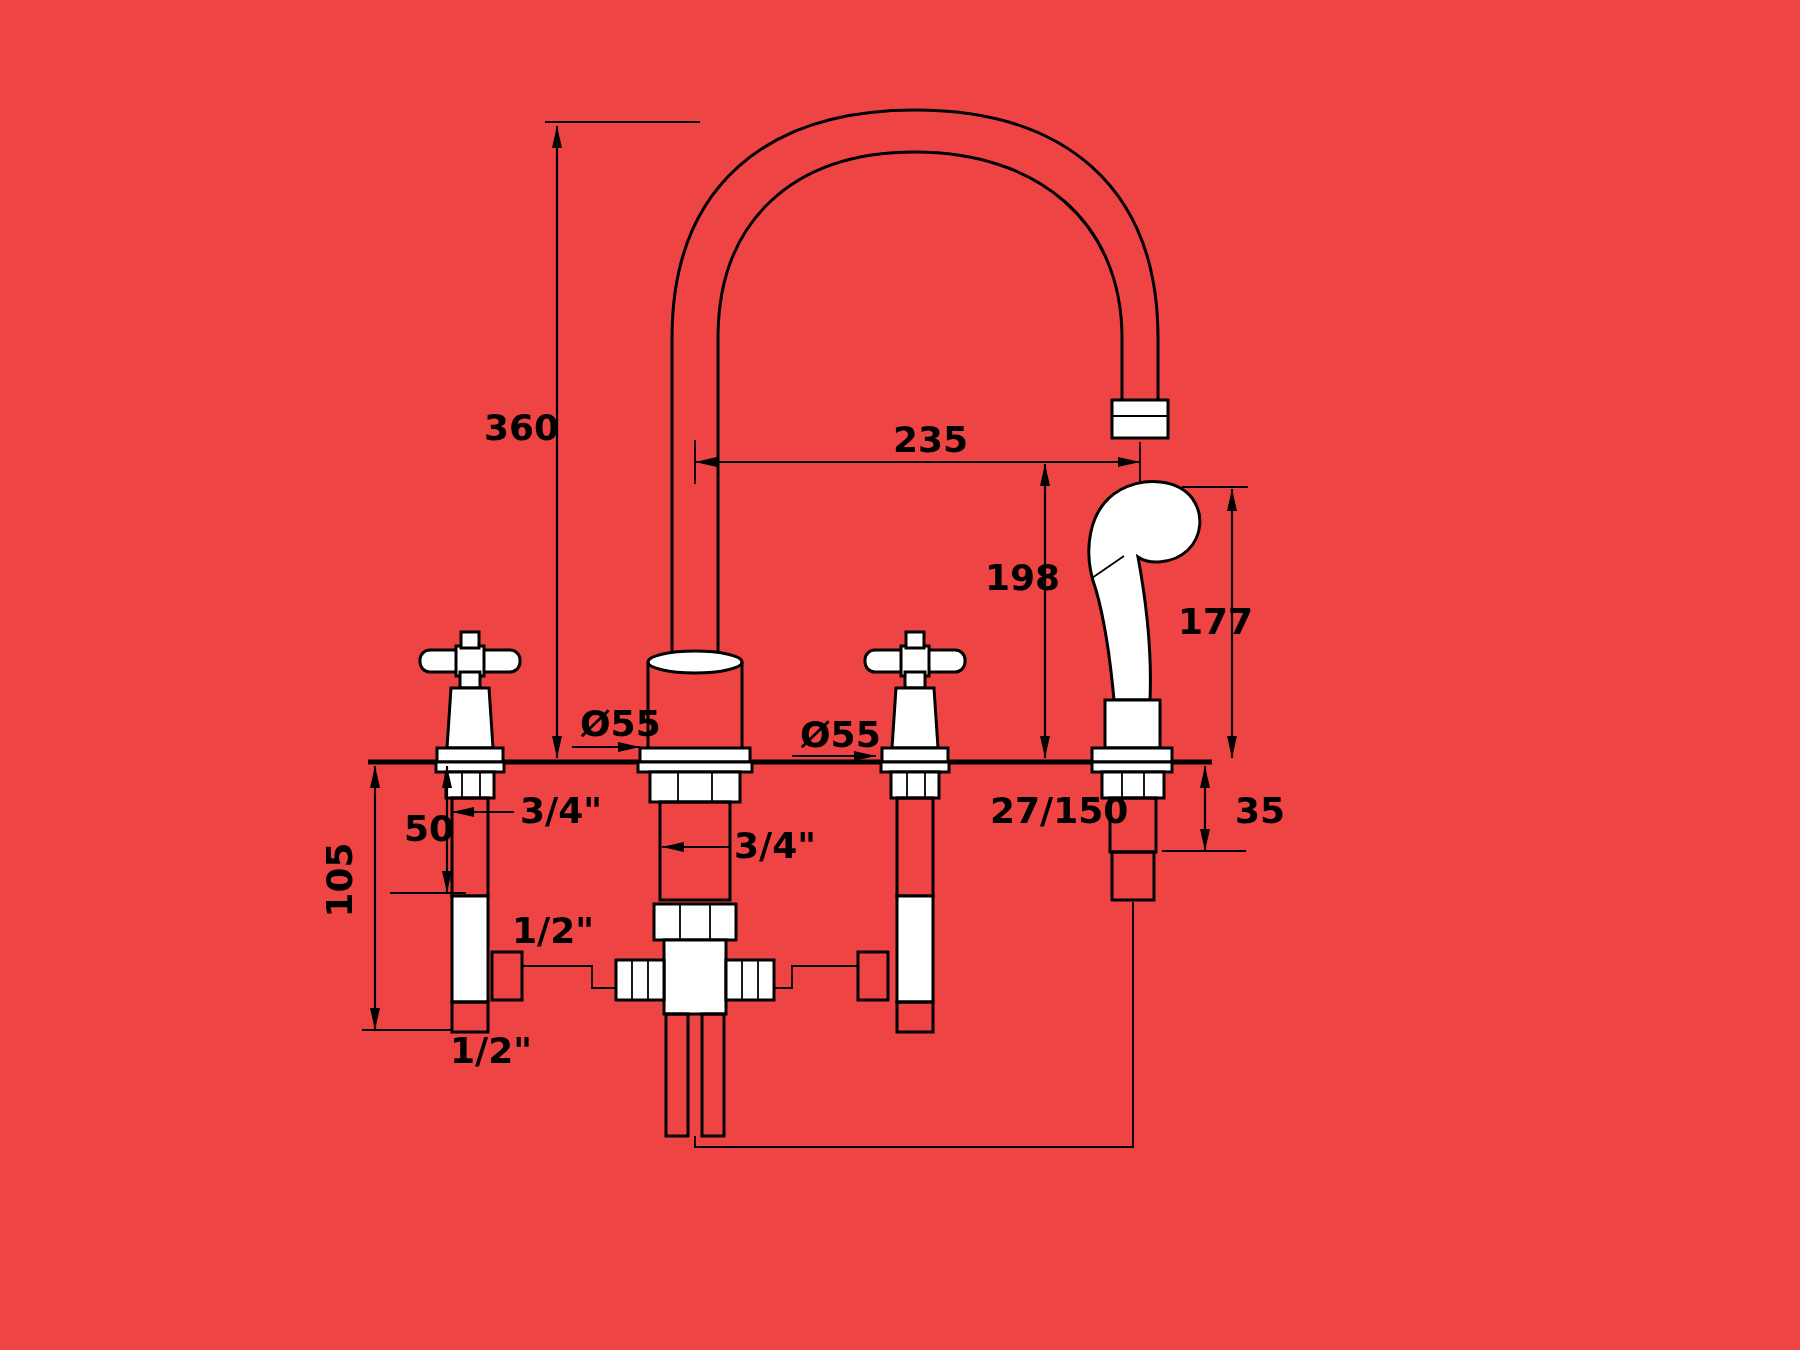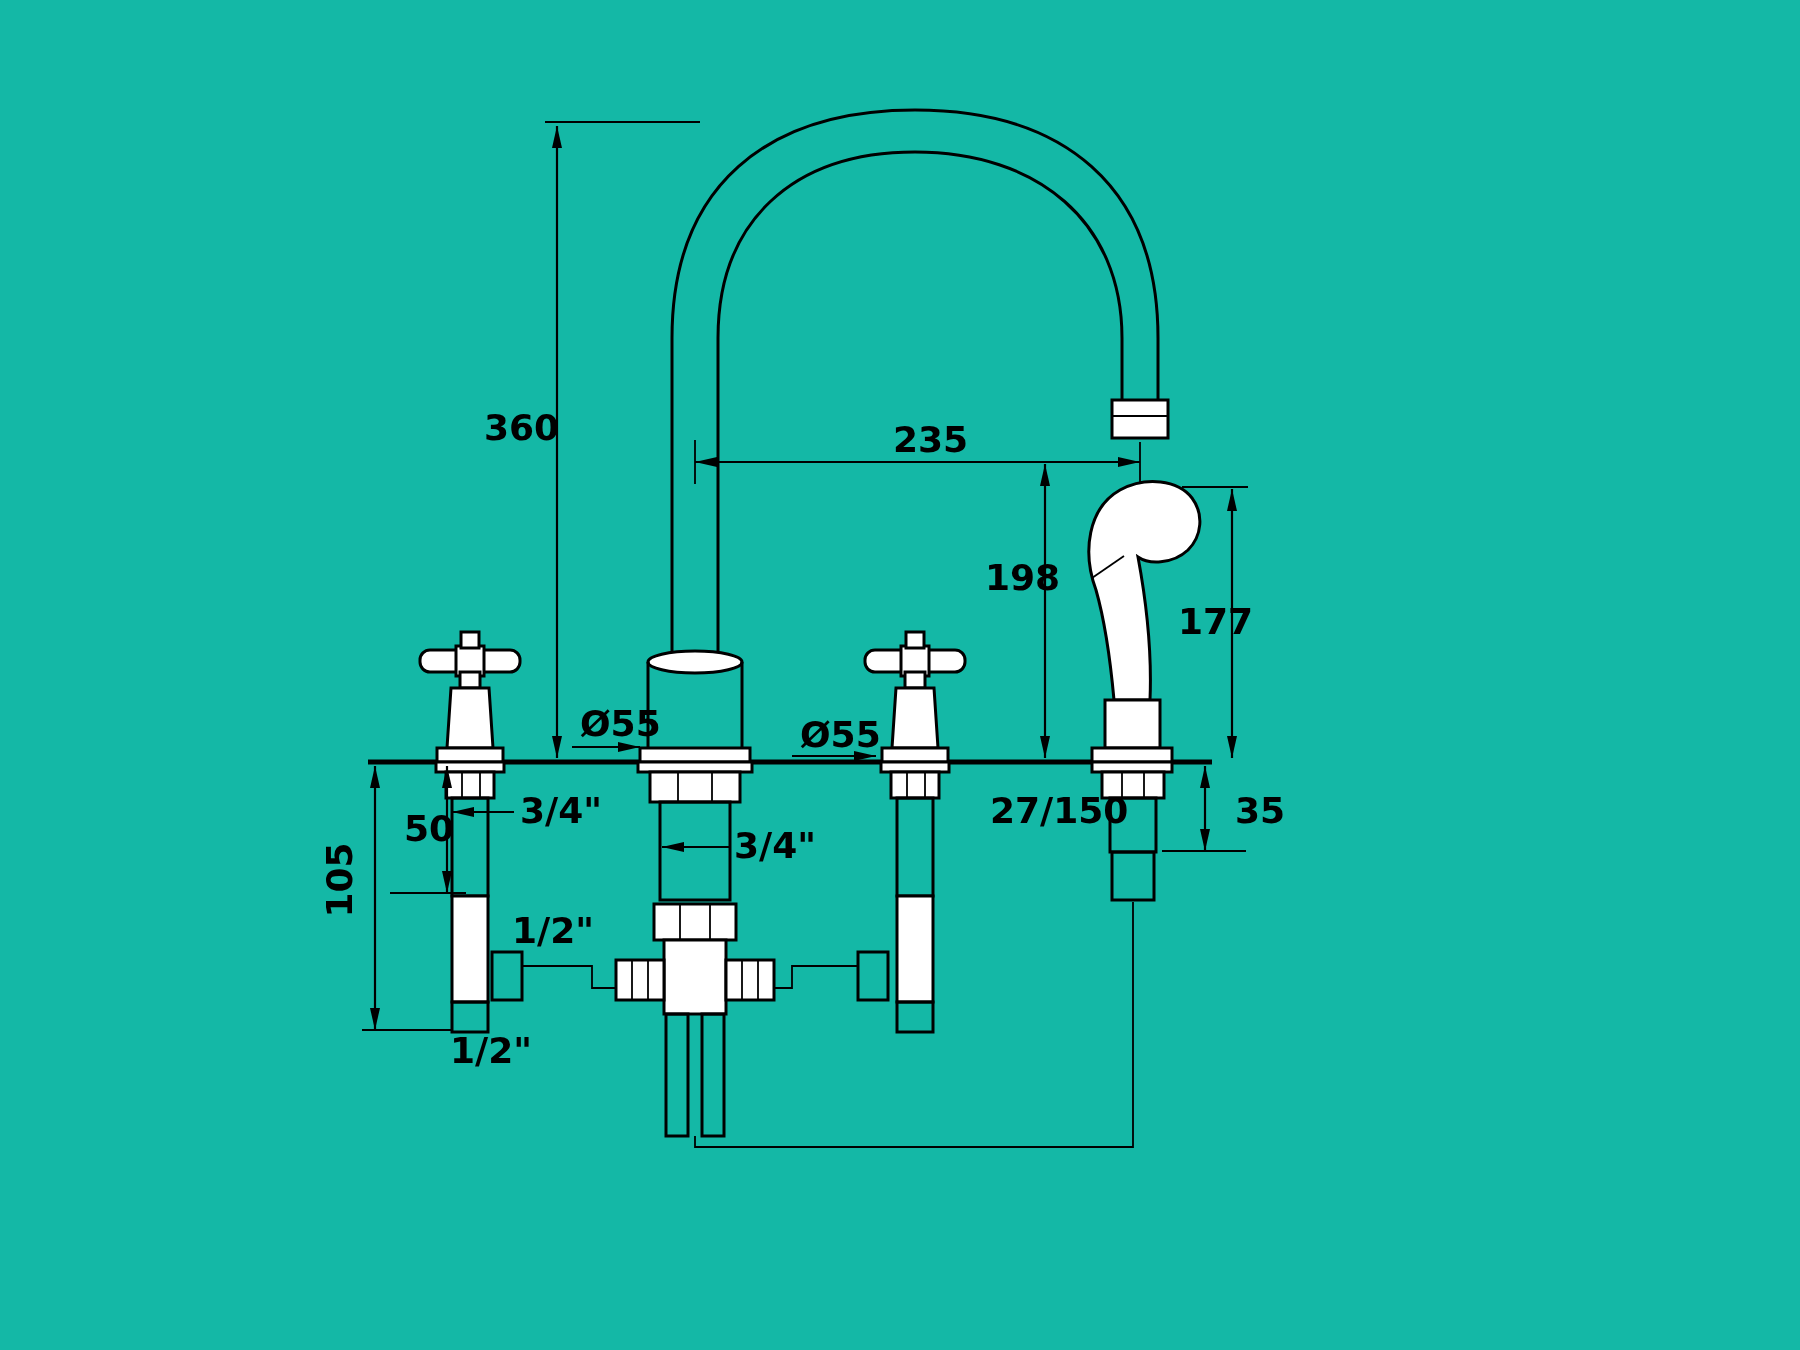--- a/index.html
+++ b/index.html
@@ -1,16 +1,16 @@
 <!DOCTYPE html>
 <html><head>
 <meta charset="utf-8">
 <style>
   html,body{margin:0;padding:0;background:#ffffff;}
-  #stage{position:relative;width:1800px;height:1350px;background:#14b8a6;overflow:hidden;}
+  #stage{position:relative;width:1800px;height:1350px;background:#ef4444;overflow:hidden;}
   svg{display:block;}
   svg text{font-family:"DejaVu Sans", sans-serif;font-weight:bold;font-size:36px;fill:#000000;}
   .out{stroke:#000;stroke-width:3;fill:#ffffff;}
   .outn{stroke:#000;stroke-width:3;fill:none;}
   .dim{stroke:#000;stroke-width:2.2;fill:none;}
   .thin{stroke:#000;stroke-width:1.8;fill:none;}
   .deck{stroke:#000;stroke-width:5;fill:none;}
 </style>
 </head>
 <body>

